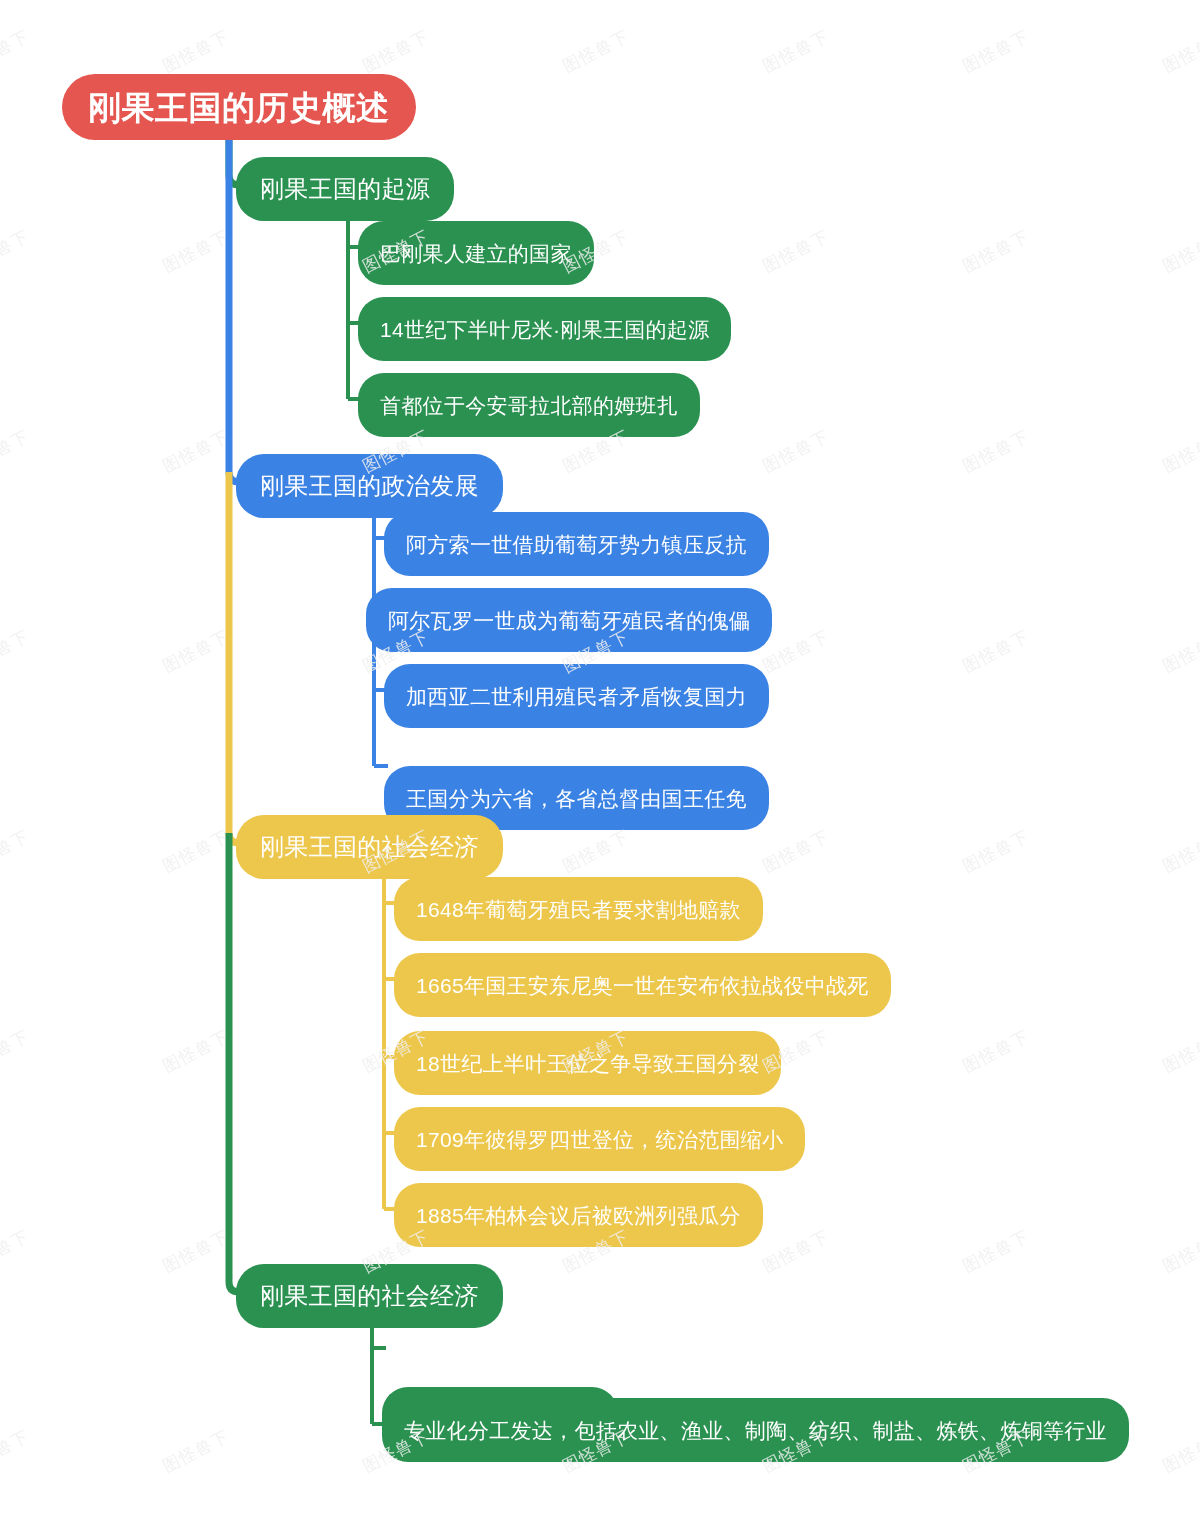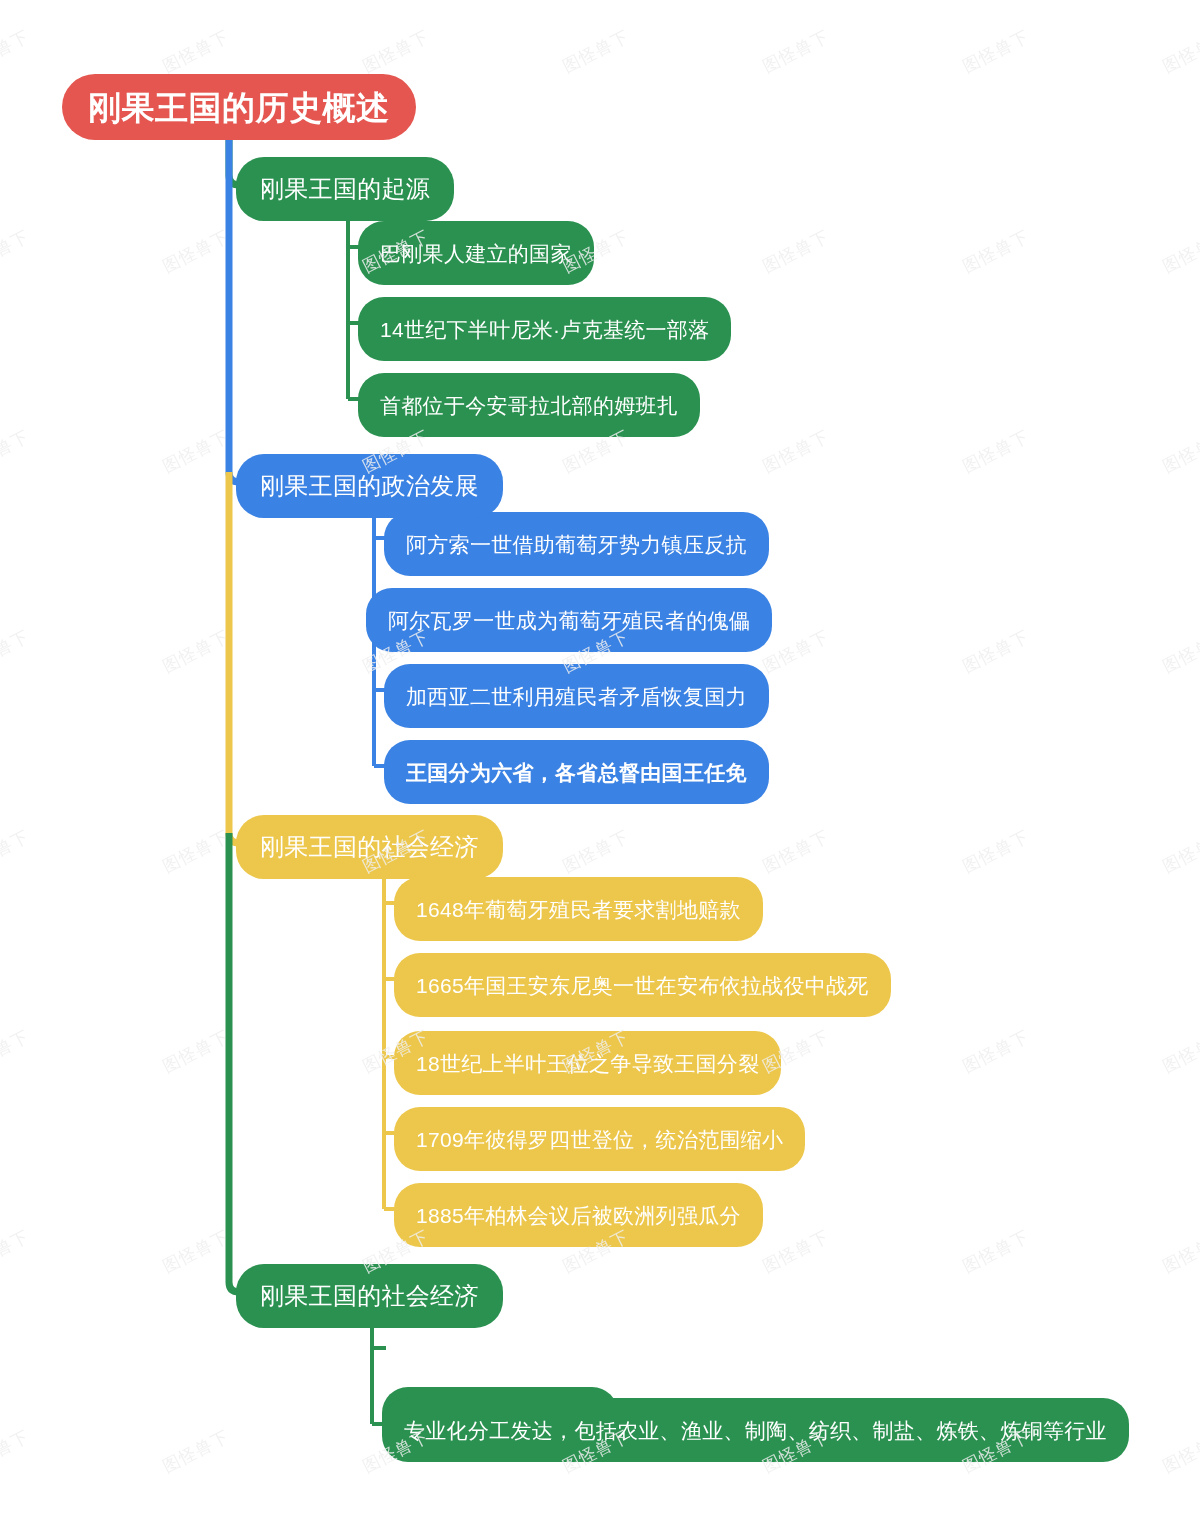--- a/index.html
+++ b/index.html
@@ -149,39 +149,39 @@
     <span class="node-label">刚果王国的历史概述</span>
   </div>
 
   <div class="node branch c-green" style="left:236px; top:157px;">
     <span class="node-label">刚果王国的起源</span>
   </div>
   <div class="node leaf c-green" style="left:358px; top:221px;">
     <span class="node-label">巴刚果人建立的国家</span>
   </div>
   <div class="node leaf c-green" style="left:358px; top:297px;">
-    <span class="node-label">14世纪下半叶尼米·卢克基统一部落</span>
+    <span class="node-label">14世纪下半叶尼米·刚果王国的起源</span>
   </div>
   <div class="node leaf c-green" style="left:358px; top:373px;">
     <span class="node-label">首都位于今安哥拉北部的姆班扎</span>
   </div>
 
   <div class="node leaf c-blue" style="left:384px; top:512px;">
     <span class="node-label">阿方索一世借助葡萄牙势力镇压反抗</span>
   </div>
   <div class="node branch c-blue" style="left:236px; top:454px;">
     <span class="node-label">刚果王国的政治发展</span>
   </div>
   <div class="node leaf c-blue" style="left:366px; top:588px;">
     <span class="node-label">阿尔瓦罗一世成为葡萄牙殖民者的傀儡</span>
   </div>
   <div class="node leaf c-blue" style="left:384px; top:664px;text-align:center;">
     <span class="node-label">加西亚二世利用殖民者矛盾恢复国力</span>
   </div>
-  <div class="node leaf c-blue" style="left:384px; top:740px;font-weight:bold;">
+  <div class="node leaf c-blue" style="left:384px; top:766px;">
     <span class="node-label">王国分为六省，各省总督由国王任免</span>
   </div>
 
   <div class="node branch c-yellow" style="left:236px; top:815px;">
     <span class="node-label">刚果王国的社会经济</span>
   </div>
   <div class="node leaf c-yellow" style="left:394px; top:877px;">
     <span class="node-label">1648年葡萄牙殖民者要求割地赔款</span>
   </div>
   <div class="node leaf c-yellow" style="left:394px; top:953px;">

